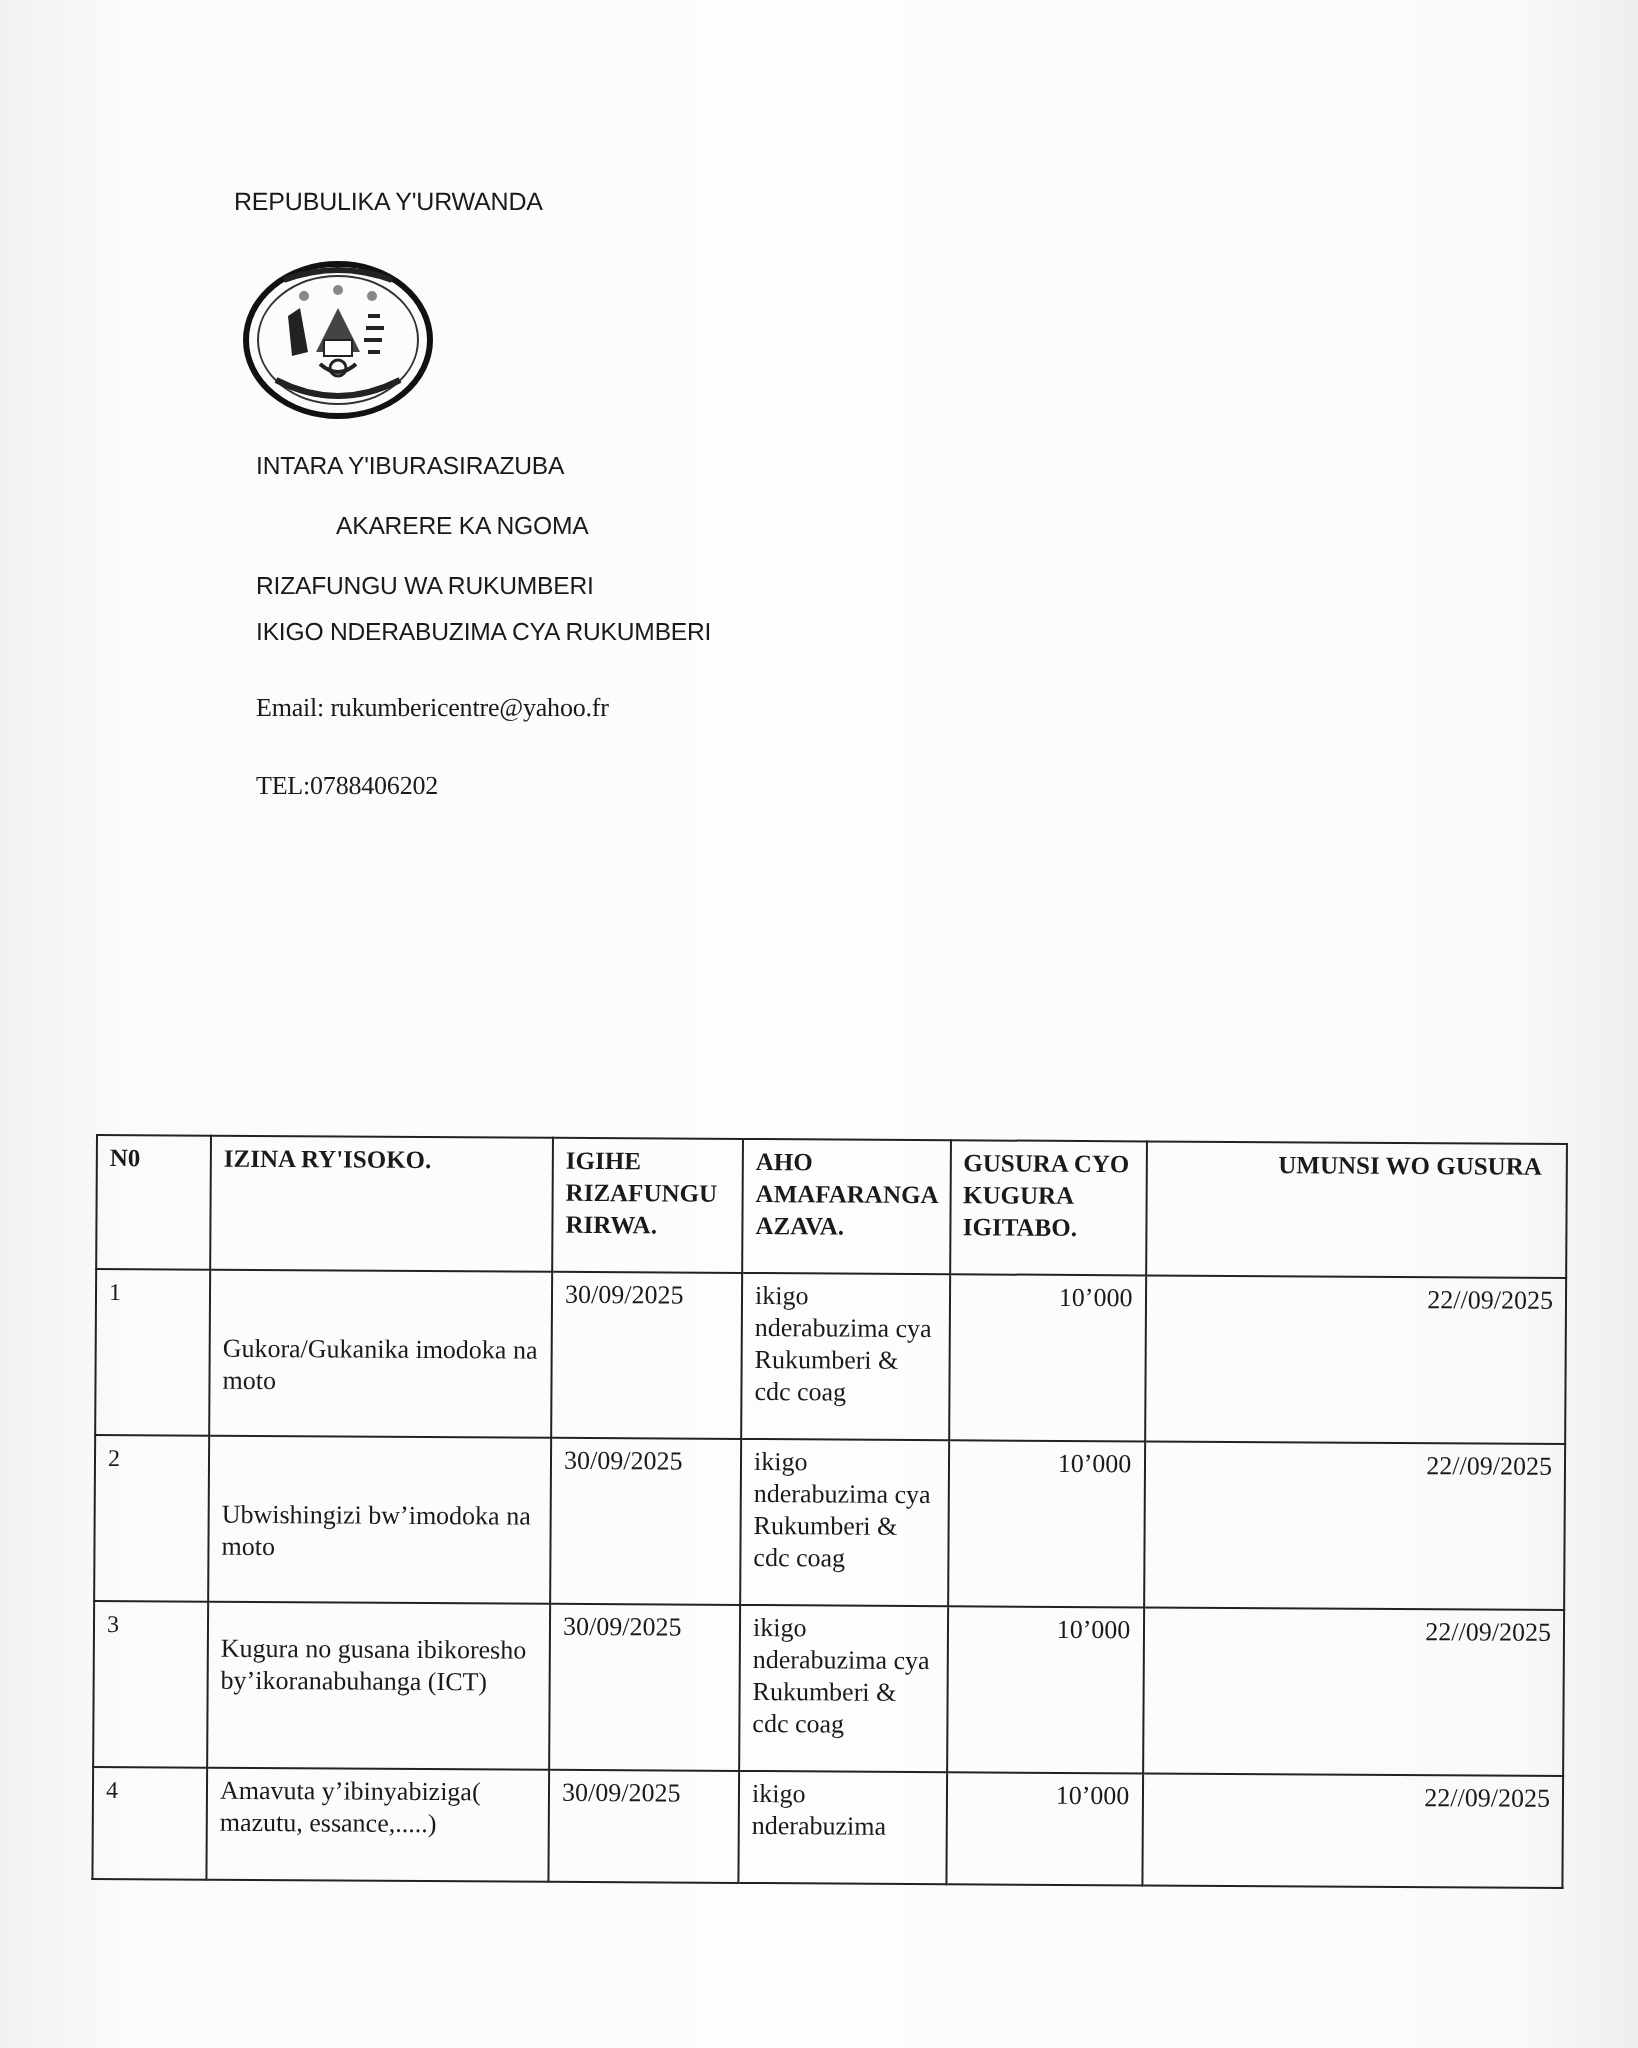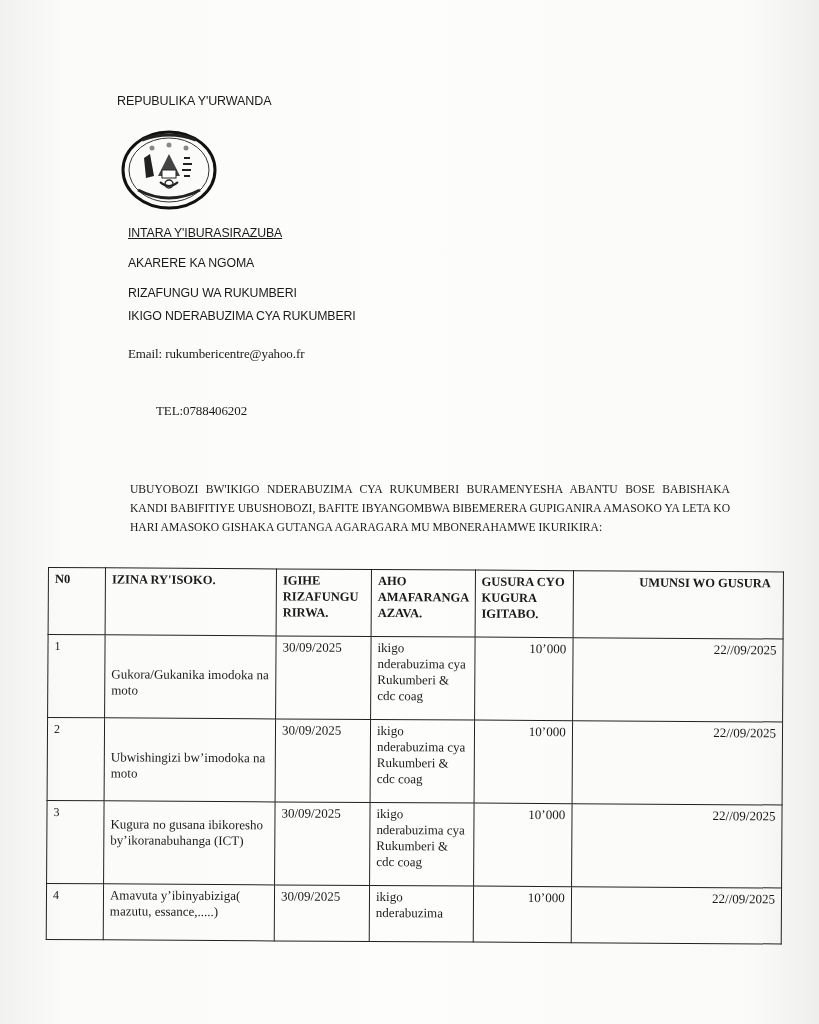--- a/index.html
+++ b/index.html
@@ -68,29 +68,28 @@
     <circle cx="66" cy="20" r="2.5" fill="#888"></circle>
     <path d="M24 30 L30 26 L34 48 L26 50 Z" fill="#222"></path>
     <path d="M38 48 L49 26 L60 48 Z" fill="#444"></path>
     <rect x="42" y="42" width="14" height="8" fill="#fff" stroke="#222"></rect>
     <path d="M64 30 L70 30 M63 36 L72 36 M62 42 L71 42 M64 48 L70 48" stroke="#222" stroke-width="2"></path>
     <path d="M40 54 Q49 62 58 54" fill="none" stroke="#222" stroke-width="2"></path>
     <circle cx="49" cy="56" r="4" fill="none" stroke="#222" stroke-width="1.5"></circle>
     <path d="M18 62 Q49 78 80 62" fill="none" stroke="#222" stroke-width="3"></path>
   </svg>
 
-  <div class="addr" style="top:226px;text-decoration:underline;">INTARA Y'IBURASIRAZUBA</div>
-  <div class="addr" style="top:256px;">AKARERE KA NGOMA</div>
+  <div class="addr" style="top:226px;">INTARA Y'IBURASIRAZUBA</div>
+  <div class="addr" style="top:256px;margin-left:40px;">AKARERE KA NGOMA</div>
   <div class="addr" style="top:286px;">RIZAFUNGU WA RUKUMBERI</div>
   <div class="addr" style="top:309px;">IKIGO NDERABUZIMA CYA RUKUMBERI</div>
   <div class="addr serif" style="top:346px;text-align:center;">Email: rukumbericentre@yahoo.fr</div>
-  <div class="addr serif" style="top:403px;margin-left:28px;">TEL:0788406202</div>
+  <div class="addr serif" style="top:385px;">TEL:0788406202</div>
 
 
-  <div class="intro">UBUYOBOZI BW'IKIGO NDERABUZIMA CYA RUKUMBERI  BURAMENYESHA ABANTU BOSE BABISHAKA KANDI BABIFITIYE UBUSHOBOZI, BAFITE IBYANGOMBWA BIBEMERERA GUPIGANIRA AMASOKO YA LETA KO HARI AMASOKO GISHAKA  GUTANGA AGARAGARA MU MBONERAHAMWE IKURIKIRA:</div>
 
   <table class="tenders">
     <thead>
       <tr>
         <th>N0</th>
         <th>IZINA RY'ISOKO.</th>
         <th>IGIHE RIZAFUNGU RIRWA.</th>
         <th>AHO AMAFARANGA AZAVA.</th>
         <th>GUSURA CYO KUGURA IGITABO.</th>
         <th class="right">UMUNSI WO GUSURA</th>

